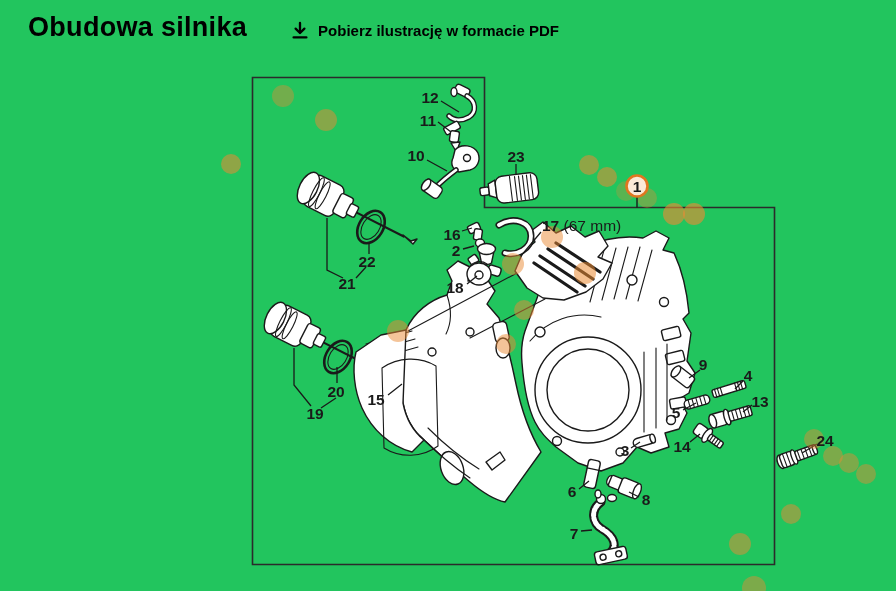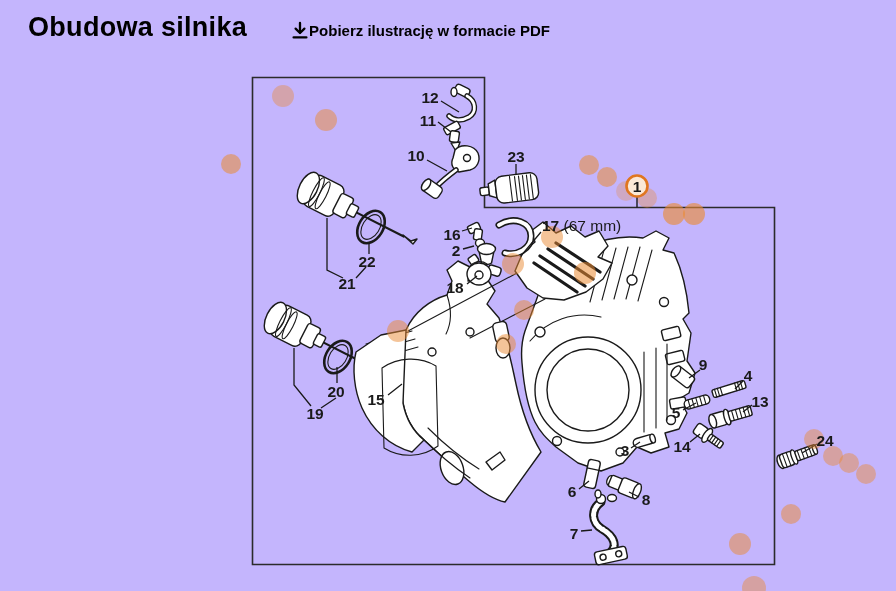--- a/index.html
+++ b/index.html
@@ -1,20 +1,20 @@
 <!DOCTYPE html>
 <html><head>
 <meta charset="utf-8">
 <style>
   html,body{margin:0;padding:0;background:#fff;}
-  .page{position:relative;width:896px;height:591px;background:#c4b5fd;overflow:hidden;
+  .page{position:relative;width:896px;height:591px;background:#22c55e;overflow:hidden;
         font-family:"Liberation Sans",sans-serif;}
   .header{position:absolute;left:28px;top:12px;display:flex;align-items:center;z-index:2;}
   .page-title{margin:0;font-size:27px;font-weight:700;color:#000;letter-spacing:.3px;}
-  .pdf-link{display:flex;align-items:center;margin-left:44px;margin-top:6px;
+  .pdf-link{display:flex;align-items:center;gap:9px;margin-left:44px;margin-top:6px;
             color:#000;text-decoration:none;cursor:pointer;}
   .pdf-link .label{font-size:15px;font-weight:700;}
   .diagram-svg{position:absolute;left:0;top:0;z-index:1;}
   .art{stroke:#1a1a1a;stroke-width:1.4;fill:#fff;stroke-linejoin:round;stroke-linecap:round;}
   .art .thin{stroke-width:1.1;fill:none;}
   .art .tube{fill:none;stroke-width:5.5;}
   .art .tube-in{fill:none;stroke:#fff;stroke-width:2.8;}
   .leader{stroke:#1a1a1a;stroke-width:1.3;fill:none;}
   .border-line{stroke:#2b2b2b;stroke-width:1.6;fill:none;}
   .callout{font-family:"Liberation Sans",sans-serif;font-size:15.5px;font-weight:700;fill:#1a1a1a;}

